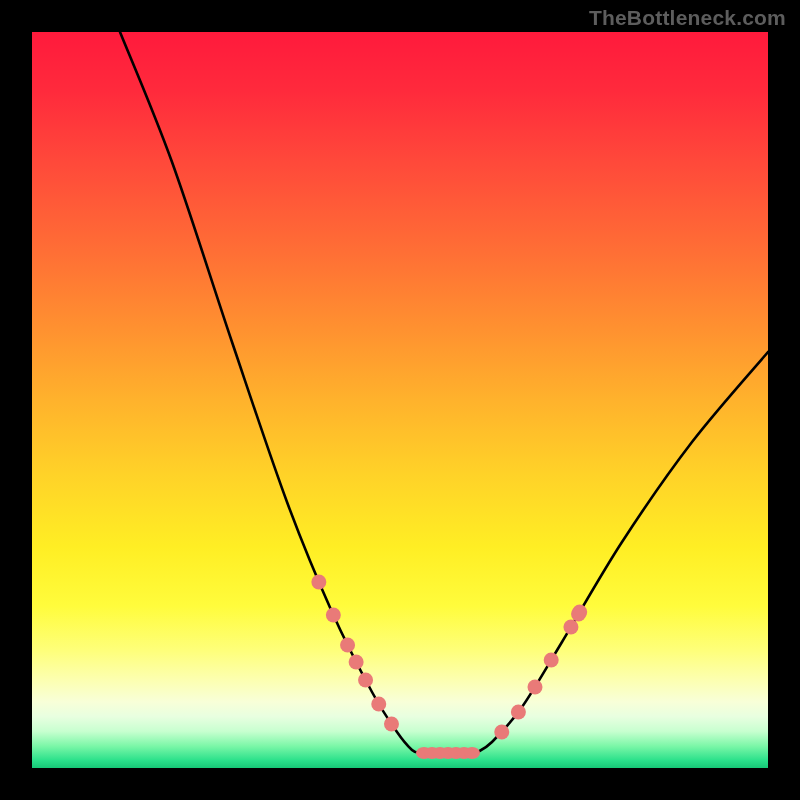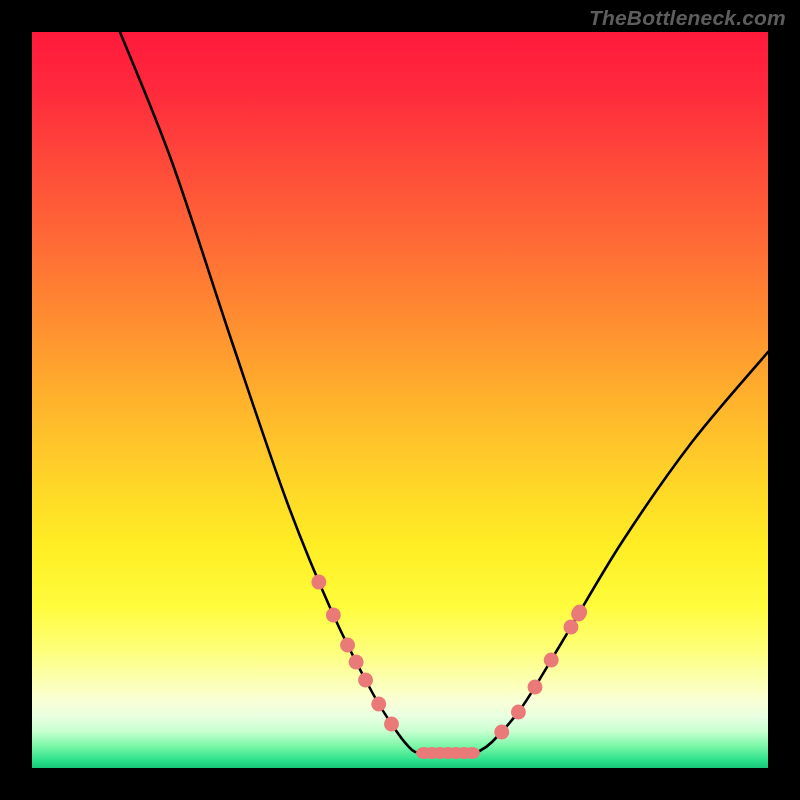--- a/index.html
+++ b/index.html
@@ -10,21 +10,20 @@
     background: #000;
     overflow: hidden;
   }
   .frame {
     position: absolute;
     left: 0;
     top: 0;
     width: 800px;
     height: 800px;
     background: #000;
-    font-style: italic;
   }
   .plot {
     position: absolute;
     left: 32px;
     top: 32px;
     width: 736px;
     height: 736px;
     background: linear-gradient(to bottom,
       #ff1a3c 0%,
       #ff2a3c 8%,

